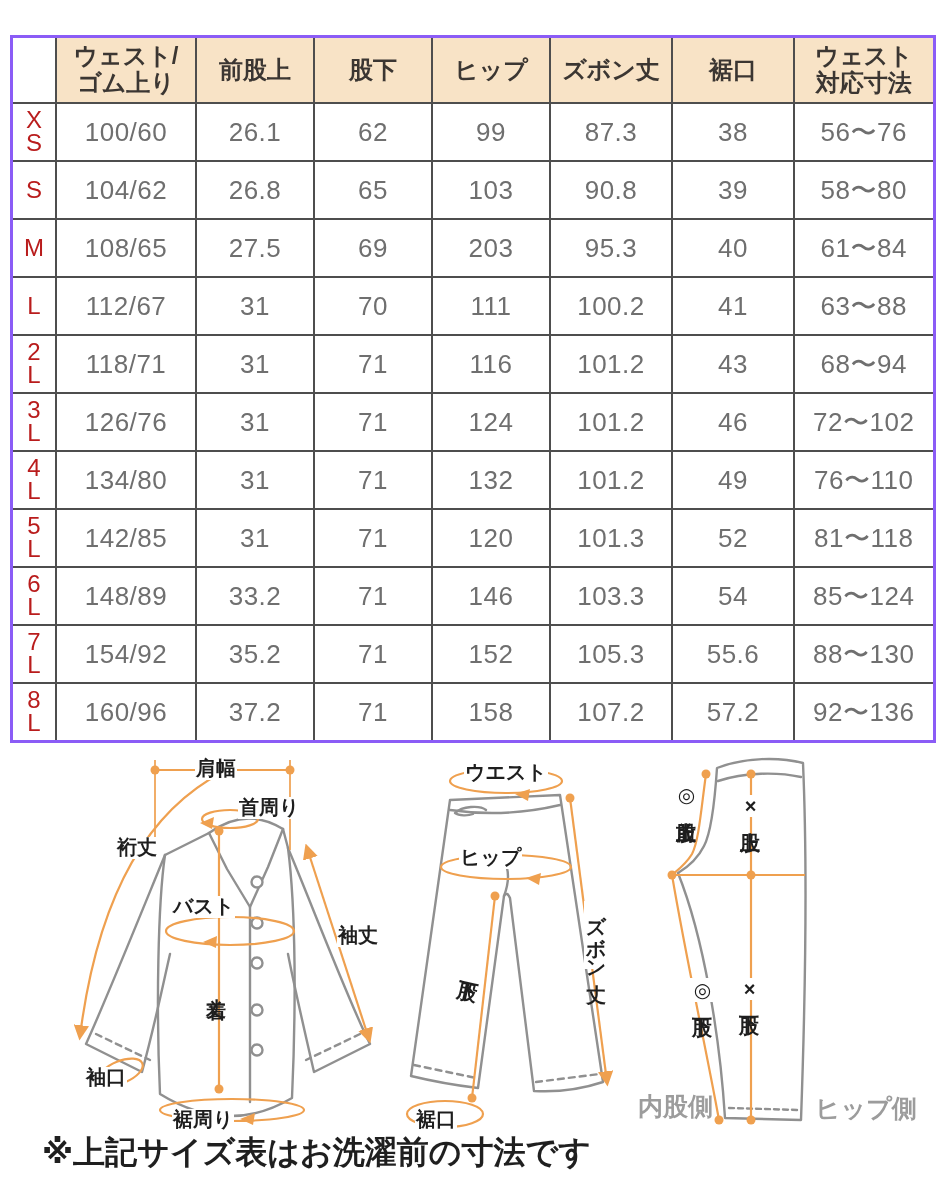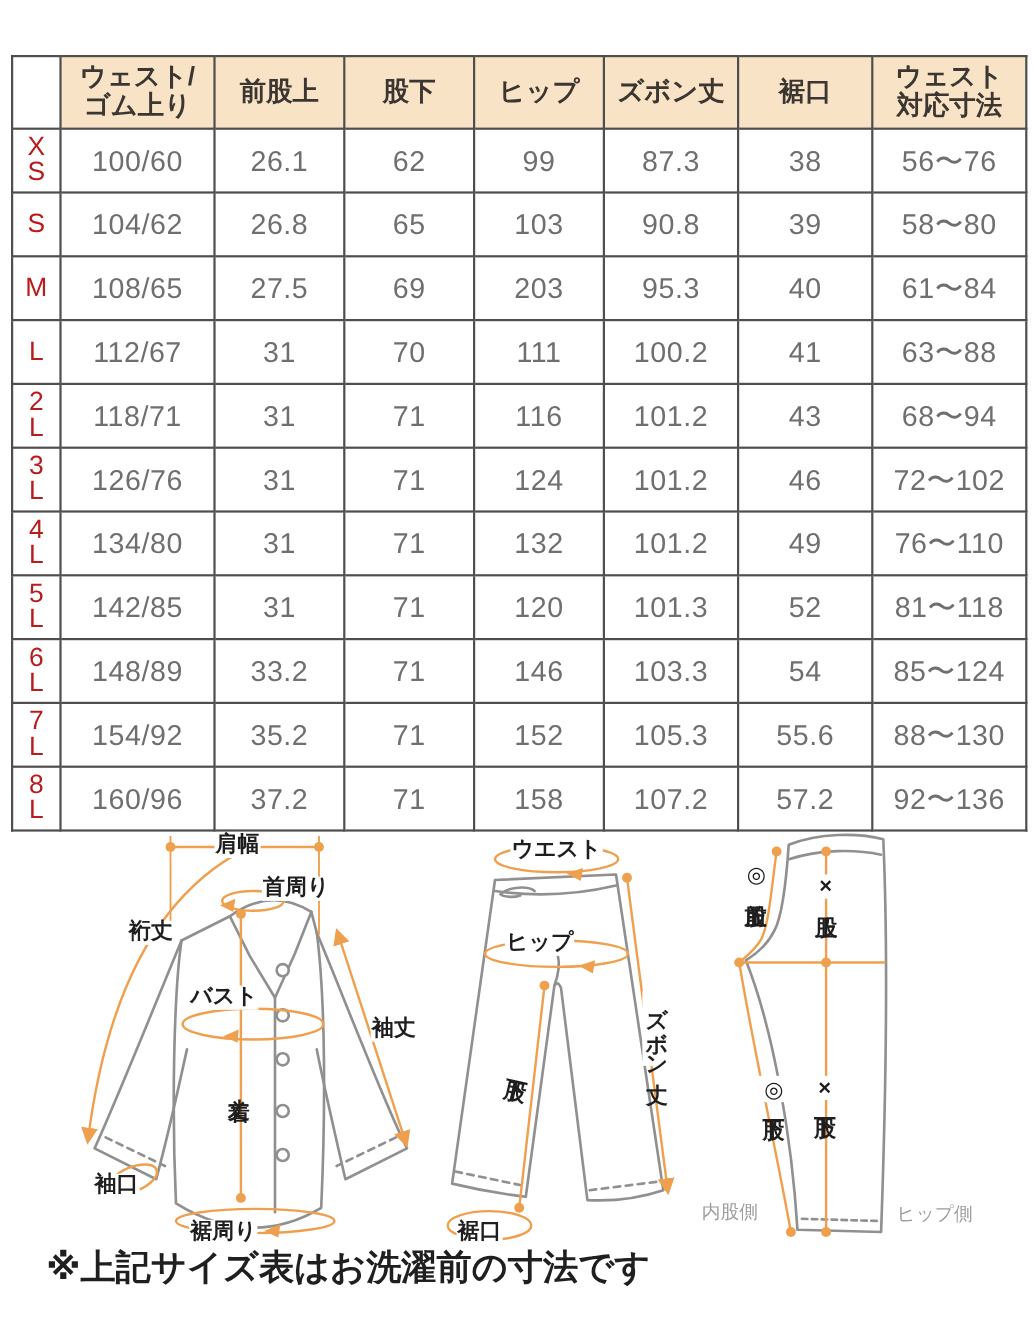--- a/index.html
+++ b/index.html
@@ -1,34 +1,34 @@
 <!DOCTYPE html>
 <html><head>
 <meta charset="utf-8">
 <style>
   html,body{margin:0;padding:0;background:#fff}
   .page{position:relative;width:940px;height:1200px;background:#fff;overflow:hidden;
         font-family:"Liberation Sans","DejaVu Sans",sans-serif}
 
   
-  table.size-table{position:absolute;left:10px;top:50px;border-collapse:collapse;
-        table-layout:fixed;border:1px solid #8b5cf6}
+  table.size-table{position:absolute;left:10px;top:35px;border-collapse:collapse;
+        table-layout:fixed;border:3px solid #8b5cf6}
   .size-table th,.size-table td{border:2px solid #4e4e4e;text-align:center;vertical-align:middle;background:#fff}
   .size-table thead th{background:#F8E3C6;color:#3B3632;font-size:24px;font-weight:bold;
         height:64px;white-space:pre-line;line-height:1.12;padding:0}
   .size-table thead th.corner{background:#fff}
   .size-table tbody th{font-size:24px;font-weight:normal;color:#b91c1c;word-break:break-all;
         line-height:0.95;padding:0 11px}
   .size-table tbody td{font-size:26px;color:#6F6F6F;height:54px;letter-spacing:0.5px}
 
   
   .lbl{position:absolute;font-weight:bold;font-size:20px;color:#1E1E1E;background:#fff;
        line-height:1.08;padding:0 1px;white-space:nowrap;z-index:3}
   .vlabel{writing-mode:vertical-rl;text-orientation:upright}
-  .glabel{position:absolute;font-weight:normal;font-size:17px;color:#9C9C9C;white-space:nowrap;z-index:3}
+  .glabel{position:absolute;font-weight:bold;font-size:25px;color:#9C9C9C;white-space:nowrap;z-index:3}
   .note{position:absolute;left:42px;top:1131px;font-size:32px;font-weight:700;color:#1F1F1F;z-index:3}
   svg.diag{position:absolute;z-index:1}
 </style>
 </head>
 <body>
 
 <div class="page">
 
   <table class="size-table">
     <colgroup>

